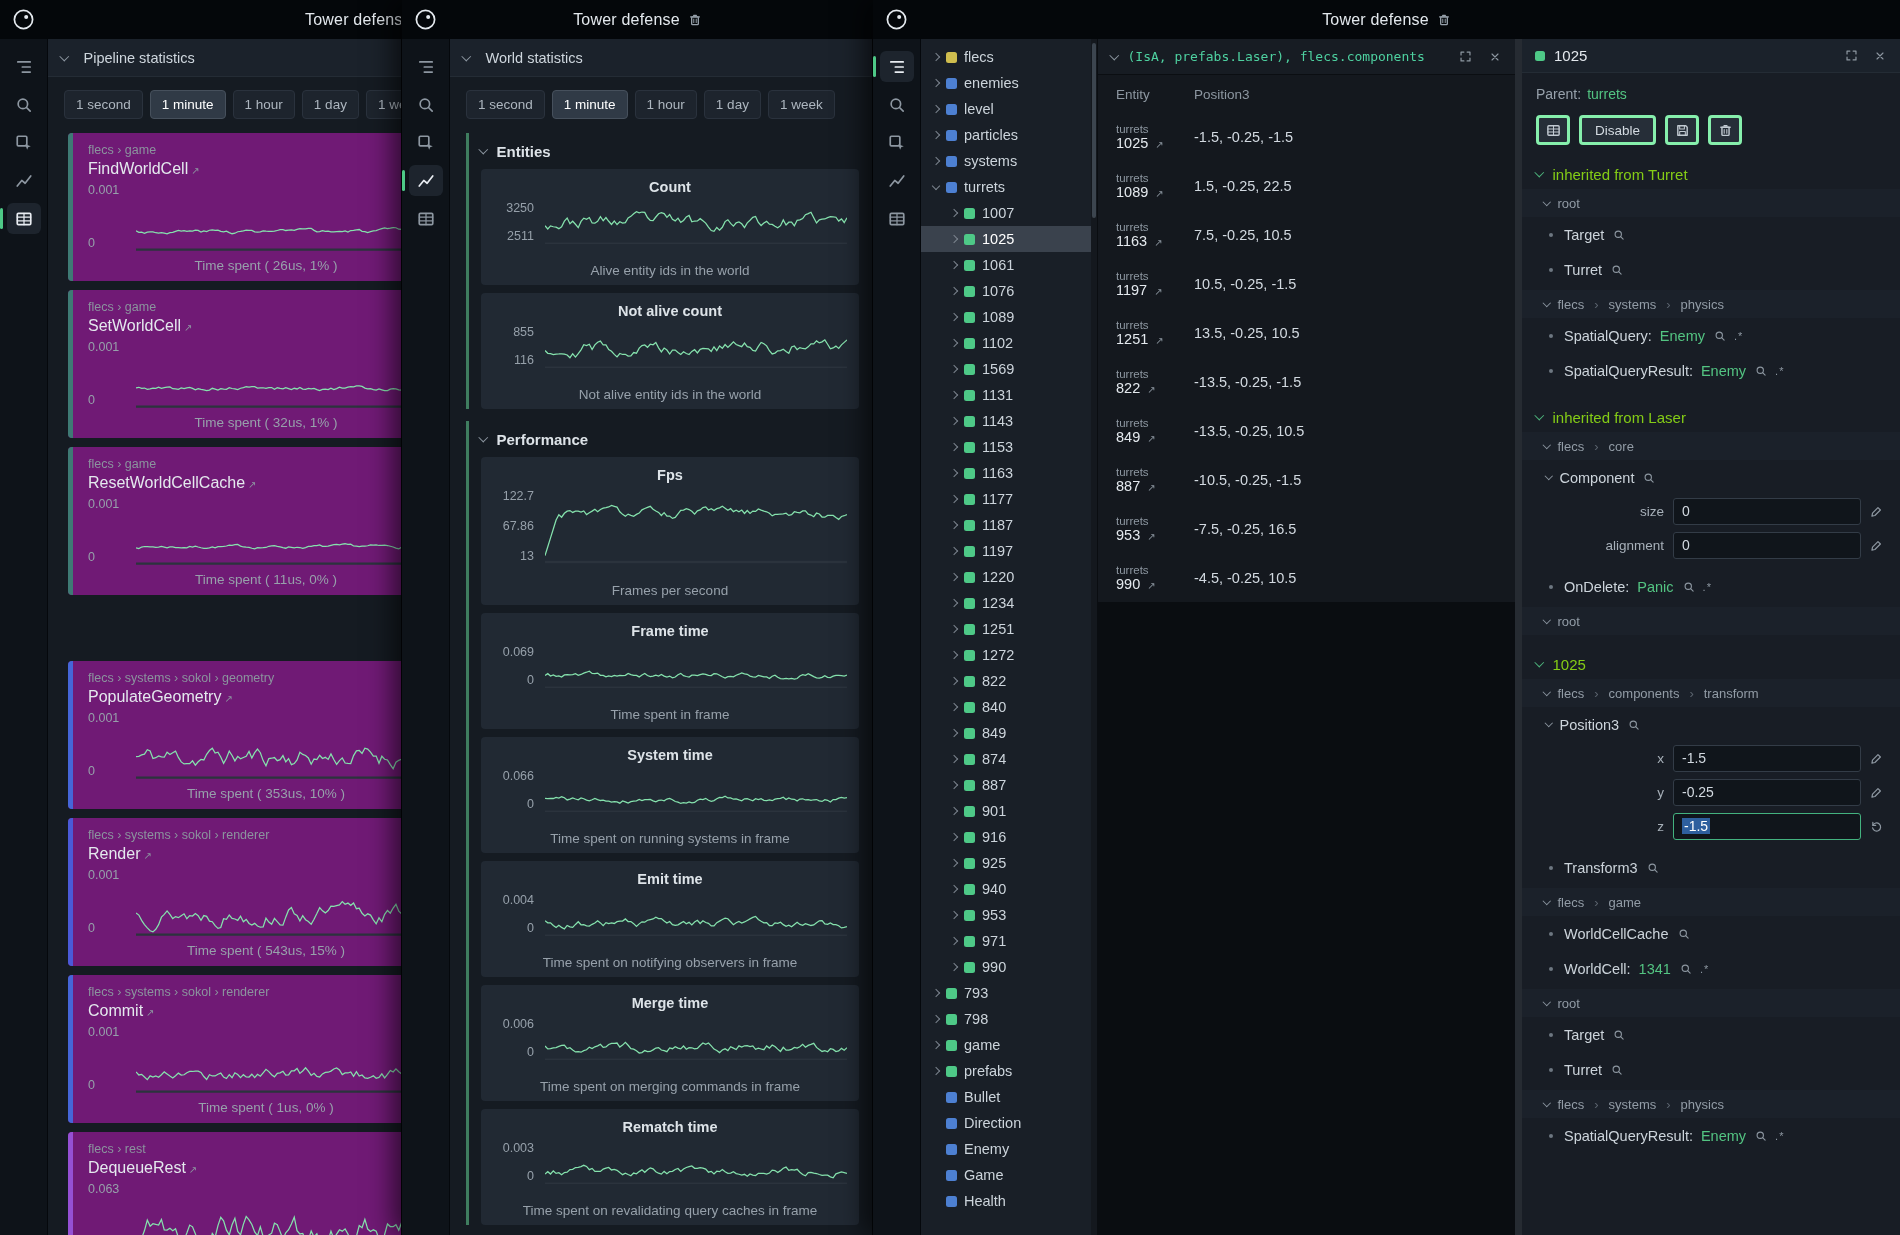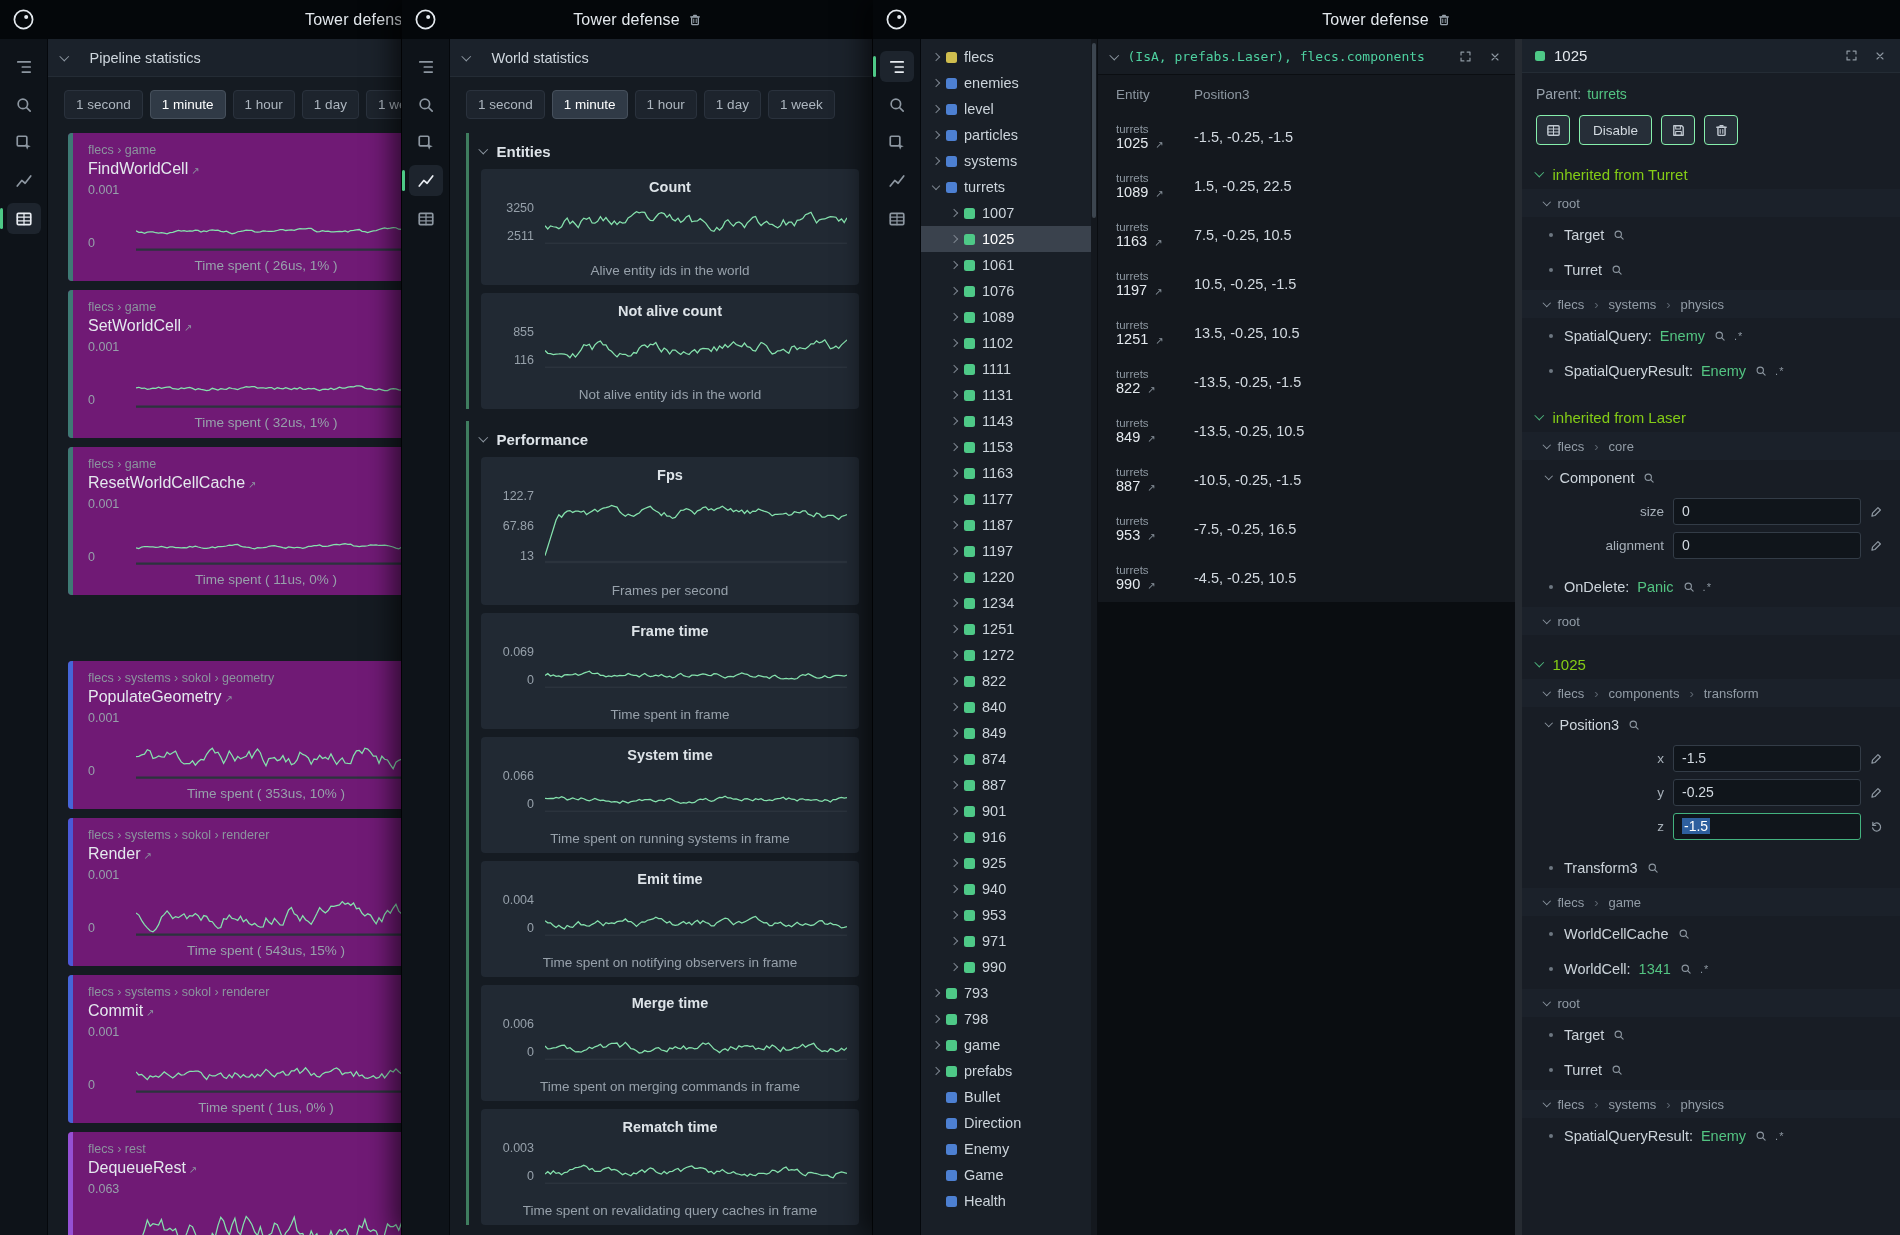--- a/index.html
+++ b/index.html
@@ -30,21 +30,21 @@
              display:flex; flex-direction:column; align-items:center; padding-top:12px; gap:7px; }
   .icon-btn { width:34px; height:31px; border-radius:6px; display:grid; place-items:center;
               color:#8d97a1; position:relative; }
   .icon-btn.active { color:#e9edf2; background:#1d242d; }
   .icon-btn.active::before { content:''; position:absolute; left:-7px; top:5px; bottom:5px;
               width:3px; border-radius:2px; background:#4ec987; }
 
   
   .panel { flex:1; min-width:0; background:#151b22; display:flex; flex-direction:column; overflow:hidden; }
   .panel-head { height:38px; flex:none; background:#1b222b; border-bottom:1px solid #242c35;
-                display:flex; align-items:center; gap:22px; padding:0 13px; }
+                display:flex; align-items:center; gap:16px; padding:0 13px; }
   .ptitle { font-size:14.5px; color:#ced6dd; }
 
   .chev { display:inline-block; width:6.5px; height:6.5px; flex:none;
           border-right:1.5px solid #8d97a1; border-bottom:1.5px solid #8d97a1; }
   .chev.down { transform:rotate(45deg); margin-top:-3px; }
   .chev.sm { width:5.5px; height:5.5px; }
   .chev.green { border-color:#4db57c; }
 
   .ranges { display:flex; gap:7px; padding:13px 10px 11px 16px; flex:none; }
   .range { font-size:13.5px; color:#adb6bf; background:#1d242d; border:1px solid #2a323d;
@@ -128,21 +128,21 @@
   .inspector { flex:1; min-width:0; background:#181d25; display:flex; flex-direction:column; overflow:hidden; }
   .ihead { height:34px; flex:none; display:flex; align-items:center; gap:9px; padding:0 10px 0 13px;
            background:#1b222b; border-bottom:1px solid #242c35; }
   .ititle { font-size:15px; color:#e3e8ed; }
   .spacer { flex:1; }
   .icontent { flex:1; overflow:hidden; padding:13px 14px 0; }
   .parentrow { display:flex; gap:6px; font-size:14px; }
   .plabel { color:#97a1ab; }
   .plink { color:#53c482; }
   .btnrow { display:flex; gap:9px; margin-top:13px; }
-  .btn { height:30px; background:#262e38; border:1px solid #86efac; border-radius:4px;
+  .btn { height:30px; background:#262e38; border:3px solid #86efac; border-radius:4px;
          color:#d3dae1; font-size:13.5px; padding:0 13px; display:inline-flex; align-items:center;
          gap:6px; font-family:inherit; }
   .btn.iconbtn { width:34px; padding:0; justify-content:center; color:#c2cad2; }
   .isec-title { display:flex; align-items:center; gap:10px; margin-top:17px; height:24px;
                 color:#84cc16; font-size:15px; }
   .ghead { display:flex; align-items:center; gap:8px; height:28px; margin:3px -14px 0;
            padding:0 14px 0 22px; background:#1b212a; color:#929ca6; font-size:13px; }
   .gsep { color:#5b646e; margin:0 2px; }
   .irow { display:flex; align-items:center; gap:8px; min-height:35px; padding-left:10px;
           font-size:14.5px; color:#ccd4db; }
@@ -645,21 +645,21 @@
             <span class="tlabel">1089</span>
           </div>
           <div class="trow ind">
             <span class="tarr right"></span>
             <span class="sq green"></span>
             <span class="tlabel">1102</span>
           </div>
           <div class="trow ind">
             <span class="tarr right"></span>
             <span class="sq green"></span>
-            <span class="tlabel">1111</span>
+            <span class="tlabel">1569</span>
           </div>
           <div class="trow ind">
             <span class="tarr right"></span>
             <span class="sq green"></span>
             <span class="tlabel">1131</span>
           </div>
           <div class="trow ind">
             <span class="tarr right"></span>
             <span class="sq green"></span>
             <span class="tlabel">1143</span>

